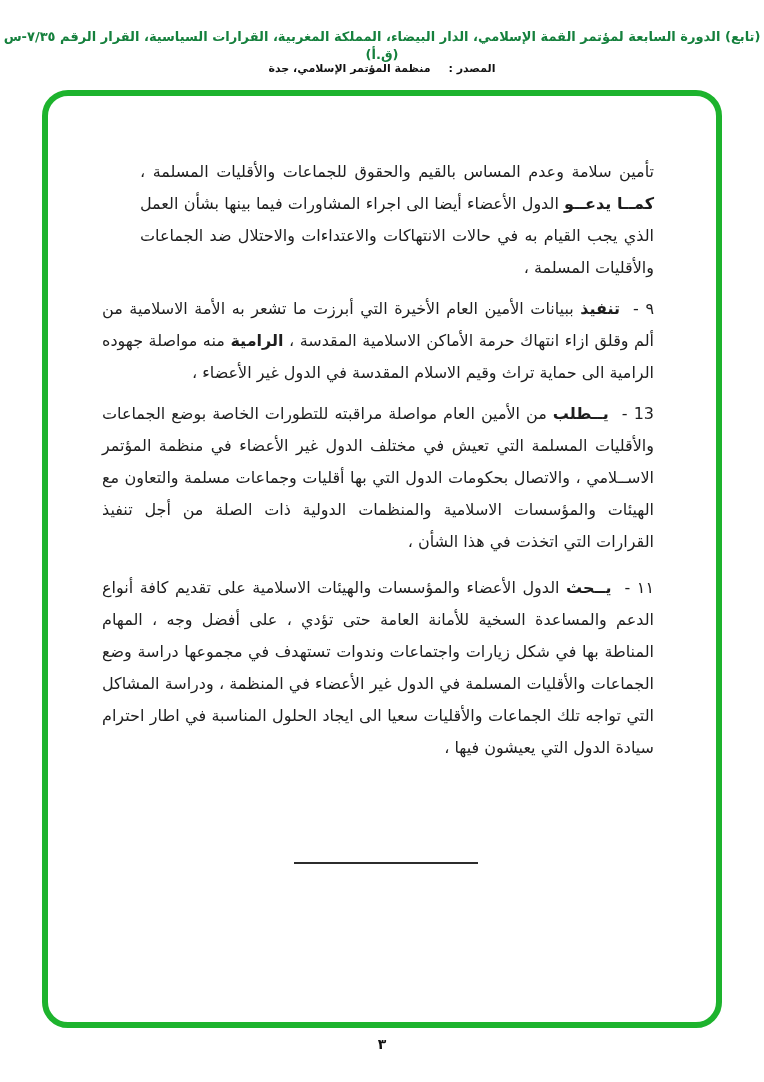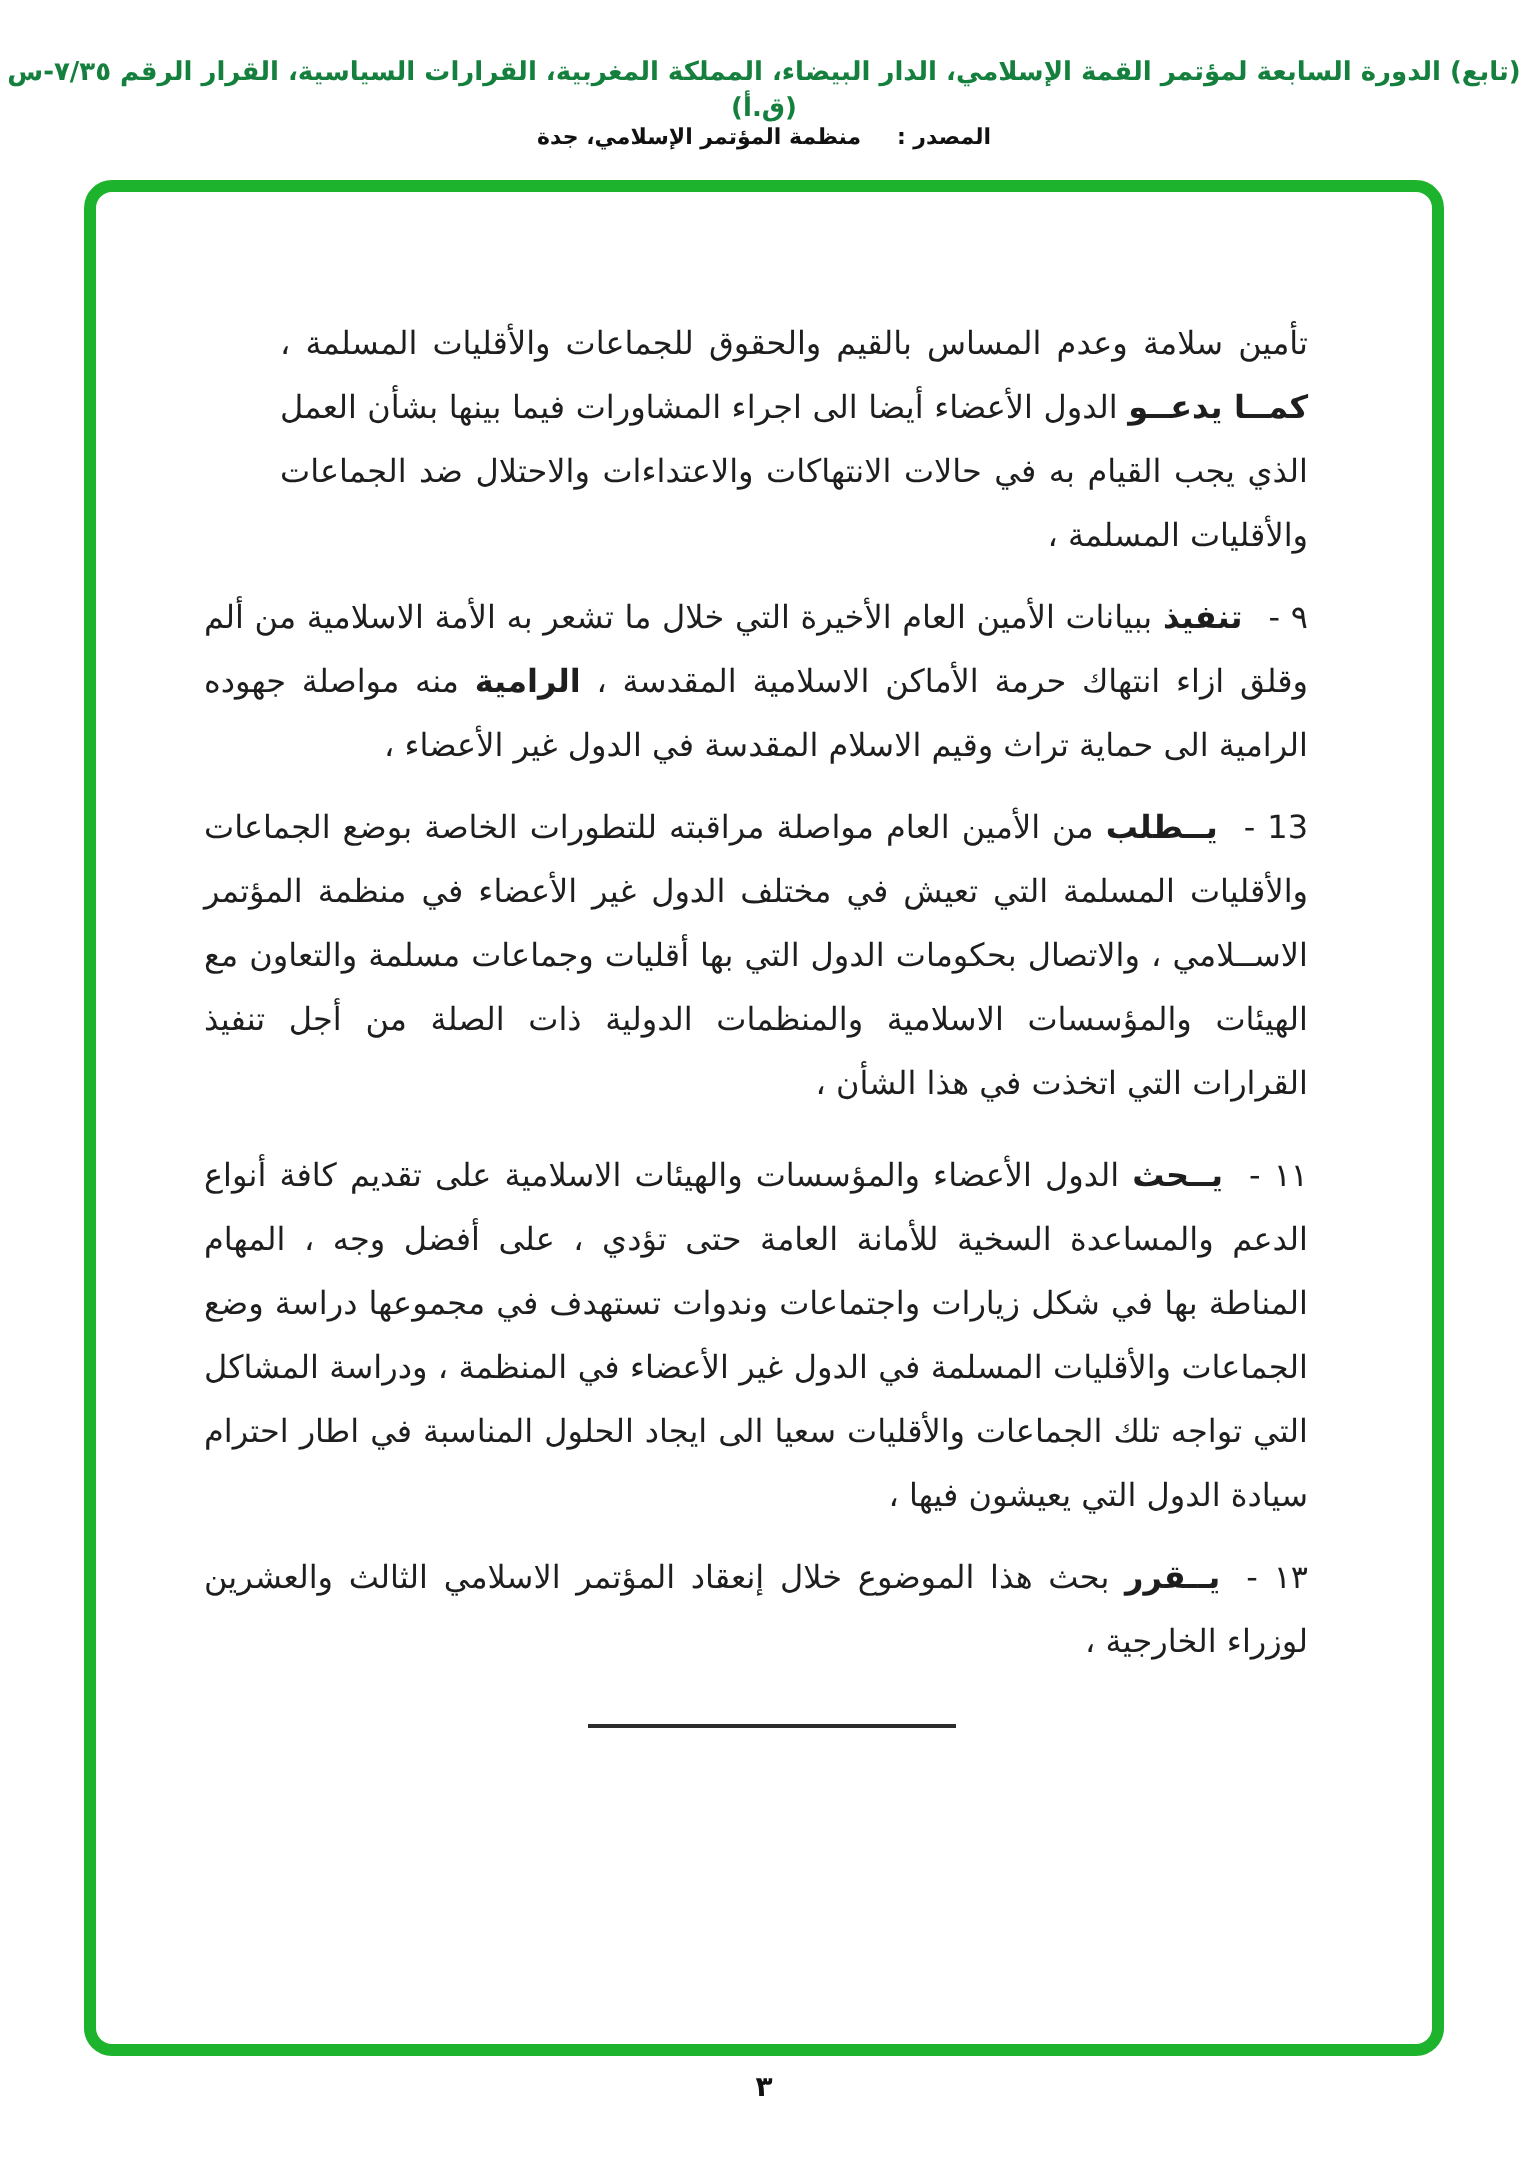--- a/index.html
+++ b/index.html
@@ -21,21 +21,21 @@
     position: absolute; top: 61px; left: 0; width: 764px;
     direction: rtl; text-align: center;
     font-weight: bold; font-size: 11px; line-height: 15px;
     color: #111;
   }
   .header-line2 .src-label { margin-left: 14px; }
   .frame {
     position: absolute; left: 42px; top: 90px;
     width: 680px; height: 938px;
     border: 6px solid #1db32d;
-    border-radius: 14px;
+    border-radius: 26px;
     box-sizing: border-box;
     background: #ffffff;
   }
   .content {
     position: absolute; top: 60px; right: 62px;
     width: 552px;
     direction: rtl;
     text-align: justify;
     font-size: 16px;
     line-height: 32px;
@@ -70,35 +70,32 @@
 
 <div class="frame">
 
   <div class="content">
 
     <p class="para continuation">
       <span>تأمين سلامة وعدم المساس بالقيم والحقوق للجماعات والأقليات المسلمة ، </span><b class="lead">كمــا يدعــو</b><span> الدول الأعضاء أيضا الى اجراء المشاورات فيما بينها بشأن العمل الذي يجب القيام به في حالات الانتهاكات والاعتداءات والاحتلال ضد الجماعات والأقليات المسلمة ،</span>
     </p>
 
     <p class="para p9">
-      <span class="marker">٩ -</span><b class="lead">تنفيذ</b><span> ببيانات الأمين العام الأخيرة التي خلال ما تشعر به الأمة الاسلامية من ألم وقلق ازاء انتهاك حرمة الأماكن الاسلامية المقدسة ، </span><b class="lead">الرامية</b><span> منه مواصلة جهوده الرامية الى حماية تراث وقيم الاسلام المقدسة في الدول غير الأعضاء ،</span>
+      <span class="marker">٩ -</span><b class="lead">تنفيذ</b><span> ببيانات الأمين العام الأخيرة التي أبرزت ما تشعر به الأمة الاسلامية من ألم وقلق ازاء انتهاك حرمة الأماكن الاسلامية المقدسة ، </span><b class="lead">الرامية</b><span> منه مواصلة جهوده الرامية الى حماية تراث وقيم الاسلام المقدسة في الدول غير الأعضاء ،</span>
     </p>
 
     <p class="para p10">
       <span class="marker">13 -</span><b class="lead">يــطلب</b><span> من الأمين العام مواصلة مراقبته للتطورات الخاصة بوضع الجماعات والأقليات المسلمة التي تعيش في مختلف الدول غير الأعضاء في منظمة المؤتمر الاســلامي ، والاتصال بحكومات الدول التي بها أقليات وجماعات مسلمة والتعاون مع الهيئات والمؤسسات الاسلامية والمنظمات الدولية ذات الصلة من أجل تنفيذ القرارات التي اتخذت في هذا الشأن ،</span>
     </p>
 
     <p class="para p11">
       <span class="marker">١١ -</span><b class="lead">يــحث</b><span> الدول الأعضاء والمؤسسات والهيئات الاسلامية على تقديم كافة أنواع الدعم والمساعدة السخية للأمانة العامة حتى تؤدي ، على أفضل وجه ، المهام المناطة بها في شكل زيارات واجتماعات وندوات تستهدف في مجموعها دراسة وضع الجماعات والأقليات المسلمة في الدول غير الأعضاء في المنظمة ، ودراسة المشاكل التي تواجه تلك الجماعات والأقليات سعيا الى ايجاد الحلول المناسبة في اطار احترام سيادة الدول التي يعيشون فيها ،</span>
     </p>
 
 
-    <p class="para p13">
-      <span class="marker">١٣ -</span><b class="lead">يــقرر</b><span> بحث هذا الموضوع خلال إنعقاد المؤتمر الاسلامي الثالث والعشرين لوزراء الخارجية ،</span>
-    </p>
 
   </div>
 
   <div class="divider"></div>
 
 </div>
 
 <div class="page-number">٣</div>
 
 </body></html>

